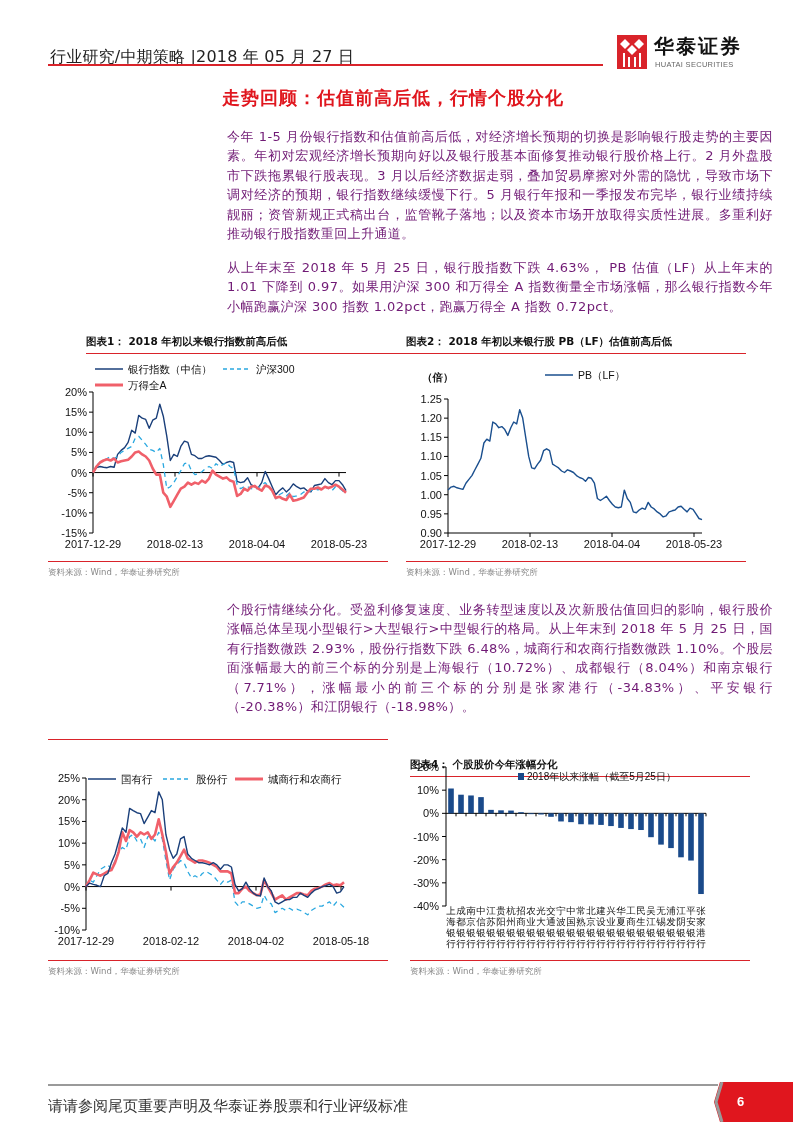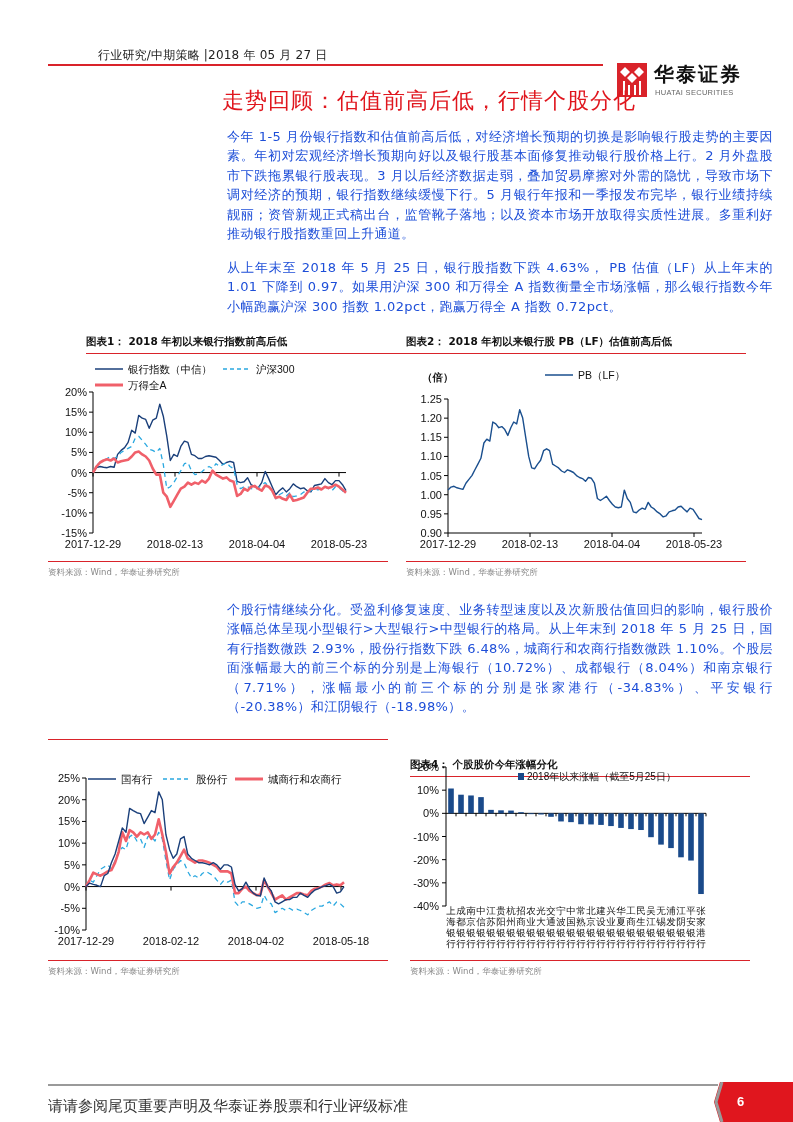--- a/index.html
+++ b/index.html
@@ -1,25 +1,25 @@
 <!DOCTYPE html>
 <html><head>
 <meta charset="utf-8">
 <style>
   html, body { margin: 0; padding: 0; background: #ffffff; }
   body { width: 793px; height: 1122px; position: relative; overflow: hidden;
          font-family: "DejaVu Sans", "Liberation Sans", sans-serif; color: #111; }
-  .hdr-left { position: absolute; left: 50px; top: 47px; font-size: 12px; color: #222; letter-spacing: 0.2px; margin-left: 48px; }
+  .hdr-left { position: absolute; left: 50px; top: 47px; font-size: 16px; color: #222; letter-spacing: 0.2px; }
   .hdr-line { position: absolute; left: 48px; top: 64px; width: 555px; height: 2px; background: #d9232a; }
-  .logo { position: absolute; left: 617px; top: 33px; width: 150px; height: 40px; margin-top: 28px; }
+  .logo { position: absolute; left: 617px; top: 33px; width: 150px; height: 40px; }
   .logo-mark { position: absolute; left: 0; top: 2px; width: 30px; height: 34px; background: #d9232a; border-radius: 2px; }
   .logo-cn { position: absolute; left: 37px; top: 0px; font-size: 20px; font-weight: bold; color: #111; letter-spacing: 2px; }
   .logo-en { position: absolute; left: 38px; top: 27px; font-size: 7.5px; font-weight: normal; color: #666; letter-spacing: 0.3px; font-family: "Liberation Sans", sans-serif; }
-  .sec-title { position: absolute; left: 222px; top: 86px; font-size: 22px; font-weight: normal; color: #e0161e; letter-spacing: 1px; }
-  .para { position: absolute; left: 227px; width: 546px; font-size: 13px; line-height: 19.4px; color: #1d4ed8; text-align: justify; letter-spacing: 0.4px; }
+  .sec-title { position: absolute; left: 222px; top: 86px; font-size: 18px; font-weight: bold; color: #e0161e; letter-spacing: 1px; }
+  .para { position: absolute; left: 227px; width: 546px; font-size: 13px; line-height: 19.4px; color: #701a75; text-align: justify; letter-spacing: 0.4px; }
   .fig { position: absolute; }
   .fig-title { font-size: 10.5px; font-weight: bold; color: #111; white-space: nowrap; }
   .fig-rule { height: 1px; background: #d9232a; margin-top: 4px; }
   .fig-src { position: absolute; font-size: 8.5px; color: #888; }
   .fig-bot { position: absolute; height: 1px; background: #d9232a; }
   svg text { font-family: "Liberation Sans", "DejaVu Sans", sans-serif; }
   .footer-line { position: absolute; left: 48px; top: 1084px; width: 670px; height: 2px; background: #9a9a9a; }
   .footer-text { position: absolute; left: 48px; top: 1097px; font-size: 15px; color: #333; }
   .page-tab { position: absolute; left: 708px; top: 1082px; width: 85px; height: 40px; }
   .page-num { position: absolute; left: 737px; top: 1094px; font-size: 13px; color: #fff; font-weight: bold; font-family: "Liberation Sans", sans-serif; }

